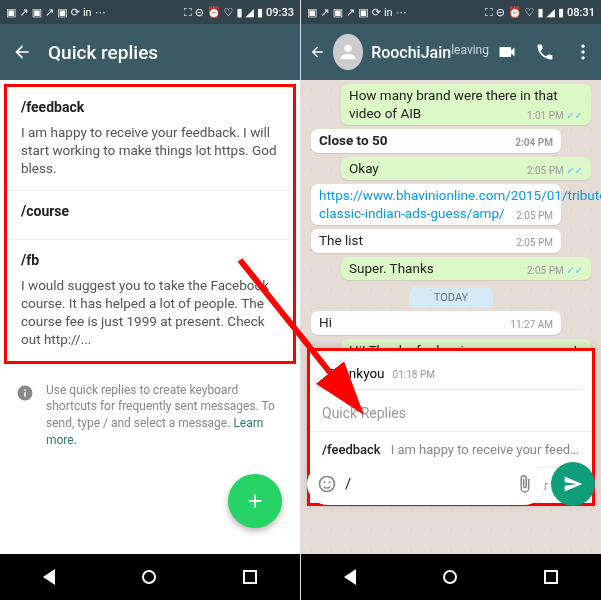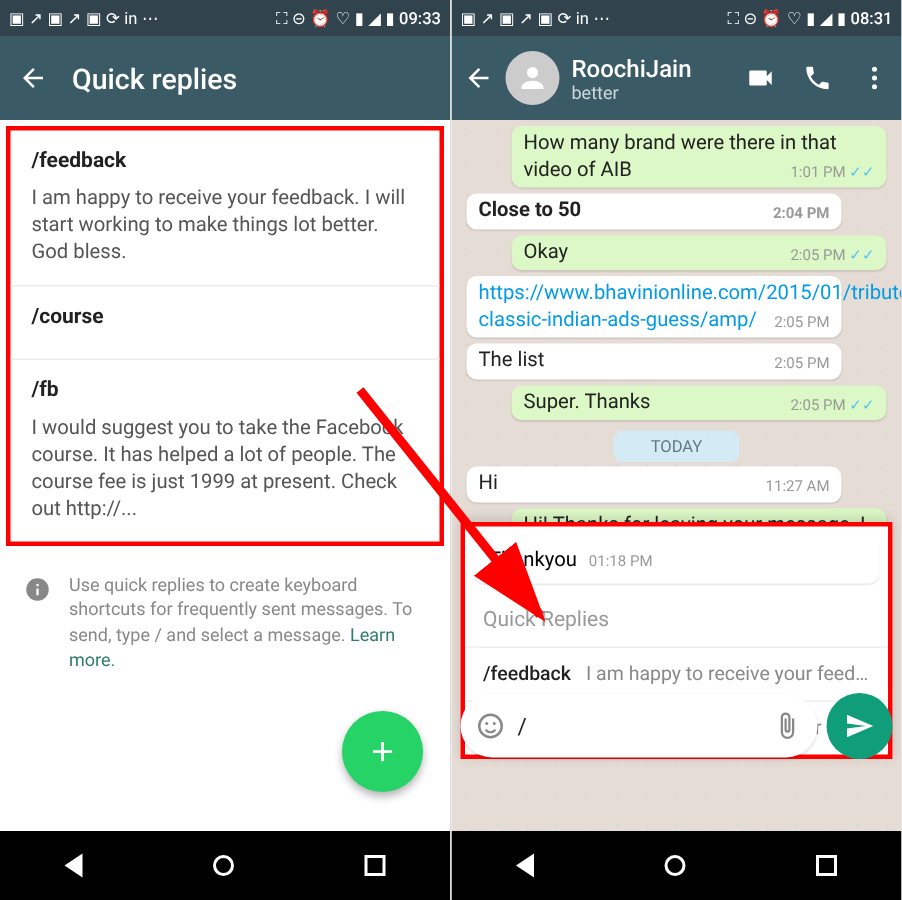--- a/index.html
+++ b/index.html
@@ -10,21 +10,21 @@
 .statusbar{height:24px;background:#31444d;display:flex;align-items:center;padding:0 6px;color:#fff;font-size:10px;justify-content:space-between}
 .sb-icons{display:flex;gap:3px;align-items:center}
 .sb-icons span{font-size:11px}
 .sb-time{font-weight:500;font-size:11px}
 .appbar{height:56px;background:#3a5a66;display:flex;align-items:center;padding:0 12px;color:#fff;gap:16px}
 .appbar.chat{gap:8px;padding:0 8px}
 .back-icon{width:20px;height:20px;fill:#fff;cursor:pointer}
 .appbar-title{font-size:19px;font-weight:500;flex:1}
 .avatar{width:36px;height:36px;border-radius:50%;background:#ccc;display:flex;align-items:center;justify-content:center}
 .avatar svg{width:22px;height:22px;fill:#fff}
-.contact-col{flex:1;display:flex;flex-direction:column}
+.contact-col{flex:1;display:flex;flex-direction:row}
 .contact-name{font-size:16px;font-weight:500;color:#fff}
 .contact-status{font-size:12px;color:#d0d8dc}
 .appbar-actions{display:flex;gap:18px;align-items:center}
 .action-icon{width:20px;height:20px;fill:#fff}
 .qr-body{padding:0;background:#fff}
 .red-box{border:3px solid #ff0000;margin:4px}
 .qr-item{padding:12px 14px;border-bottom:1px solid #eee}
 .qr-item:last-child{border-bottom:none}
 .qr-cmd{font-size:14px;font-weight:700;color:#222;margin-bottom:8px}
 .qr-msg{font-size:13.5px;color:#555;line-height:1.35}
@@ -93,21 +93,21 @@
   <div class="appbar">
     <svg class="back-icon" viewBox="0 0 24 24">
         <path d="M20 11H7.8l5.6-5.6L12 4l-8 8 8 8 1.4-1.4L7.8 13H20z"></path>
       </svg>
     <div class="appbar-title">Quick replies</div>
   </div>
   <div class="qr-body">
     <div class="red-box">
       <div class="qr-item">
         <div class="qr-cmd">/feedback</div>
-        <div class="qr-msg">I am happy to receive your feedback. I will start working to make things lot better. God bless.</div>
+        <div class="qr-msg">I am happy to receive your feedback. I will start working to make things lot https. God bless.</div>
       </div>
       <div class="qr-item">
         <div class="qr-cmd">/course</div>
       </div>
       <div class="qr-item">
         <div class="qr-cmd">/fb</div>
         <div class="qr-msg">I would suggest you to take the Facebook course. It has helped a lot of people. The course fee is just 1999 at present. Check out http://...</div>
       </div>
     </div>
     <div class="qr-hint">
@@ -156,21 +156,21 @@
     <svg class="back-icon" viewBox="0 0 24 24">
         <path d="M20 11H7.8l5.6-5.6L12 4l-8 8 8 8 1.4-1.4L7.8 13H20z"></path>
       </svg>
     <div class="avatar">
         <svg viewBox="0 0 24 24">
           <path d="M12 12a4 4 0 100-8 4 4 0 000 8zm0 2c-4 0-8 2-8 5v1h16v-1c0-3-4-5-8-5z"></path>
         </svg>
       </div>
     <div class="contact-col">
       <div class="contact-name">RoochiJain</div>
-      <div class="contact-status">better</div>
+      <div class="contact-status">leaving</div>
     </div>
     <div class="appbar-actions">
       <svg class="action-icon" viewBox="0 0 24 24">
           <path d="M17 10.5V7a1 1 0 00-1-1H4a1 1 0 00-1 1v10a1 1 0 001 1h12a1 1 0 001-1v-3.5l4 4v-11z"></path>
         </svg>
       <svg class="action-icon" viewBox="0 0 24 24">
           <path d="M6.6 10.8a15 15 0 006.6 6.6l2.2-2.2a1 1 0 011-.2 11 11 0 003.5.6 1 1 0 011 1V20a1 1 0 01-1 1A17 17 0 013 4a1 1 0 011-1h3.5a1 1 0 011 1 11 11 0 00.6 3.5 1 1 0 01-.2 1z"></path>
         </svg>
       <svg class="action-icon" viewBox="0 0 24 24">
           <circle cx="12" cy="5" r="2"></circle>

